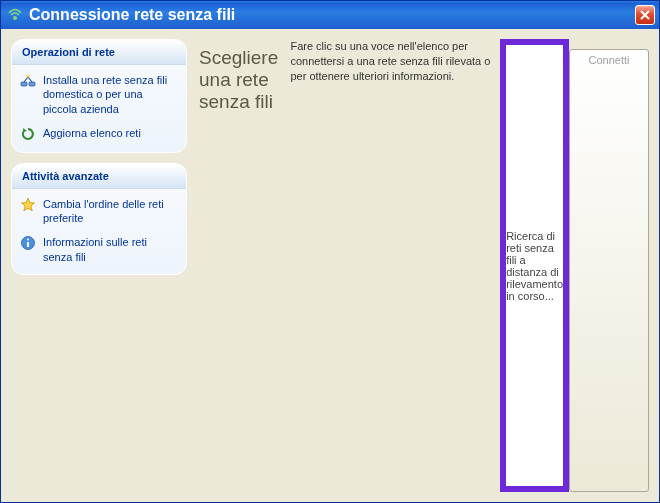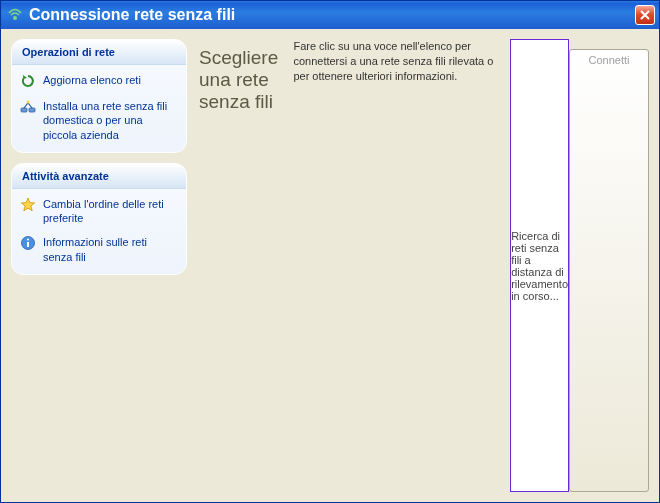--- a/index.html
+++ b/index.html
@@ -117,21 +117,21 @@
   }
   .main-instr {
     font-size: 11px;
     color: #333;
     margin: 0 0 8px 2px;
     line-height: 1.35;
   }
   .list-box {
     flex: 1;
     background: #fff;
-    border: 1px solid #6d28d9;
+    border: 6px solid #6d28d9;
     display: flex;
     align-items: center;
     justify-content: center;
     color: #444;
     font-size: 11px;
   }
   .button-row {
     display: flex;
     justify-content: flex-end;
     margin-top: 10px;
@@ -172,36 +172,36 @@
   <div class="content">
 
     <div class="sidebar">
 
       <div class="panel">
         <div class="panel-header">Operazioni di rete</div>
         <div class="panel-body">
           <div class="task-link">
             <span class="task-icon">
               <svg width="16" height="16" viewBox="0 0 16 16">
-                <path d="M8 3 A5 5 0 1 1 3.5 5.5" stroke="#2d8a2d" stroke-width="2" fill="none"></path>
-                <path d="M3 2 L3.2 6 L7 5" fill="#2d8a2d"></path>
-              </svg>
-            </span>
-            <span class="label">Aggiorna elenco reti</span>
-          </div>
-          <div class="task-link">
-            <span class="task-icon">
-              <svg width="16" height="16" viewBox="0 0 16 16">
                 <rect x="1" y="9" width="6" height="4" rx="1" fill="#6b99d6" stroke="#2b5fa0" stroke-width="0.8"></rect>
                 <rect x="9" y="9" width="6" height="4" rx="1" fill="#6b99d6" stroke="#2b5fa0" stroke-width="0.8"></rect>
                 <path d="M4 9 L8 4 L12 9" stroke="#2b5fa0" stroke-width="1.2" fill="none"></path>
                 <circle cx="8" cy="3" r="1.5" fill="#ffcf4d"></circle>
               </svg>
             </span>
             <span class="label">Installa una rete senza fili domestica o per una piccola azienda</span>
+          </div>
+          <div class="task-link">
+            <span class="task-icon">
+              <svg width="16" height="16" viewBox="0 0 16 16">
+                <path d="M8 3 A5 5 0 1 1 3.5 5.5" stroke="#2d8a2d" stroke-width="2" fill="none"></path>
+                <path d="M3 2 L3.2 6 L7 5" fill="#2d8a2d"></path>
+              </svg>
+            </span>
+            <span class="label">Aggiorna elenco reti</span>
           </div>
         </div>
       </div>
 
       <div class="panel">
         <div class="panel-header">Attività avanzate</div>
         <div class="panel-body">
           <div class="task-link">
             <span class="task-icon">
               <svg width="16" height="16" viewBox="0 0 16 16">

